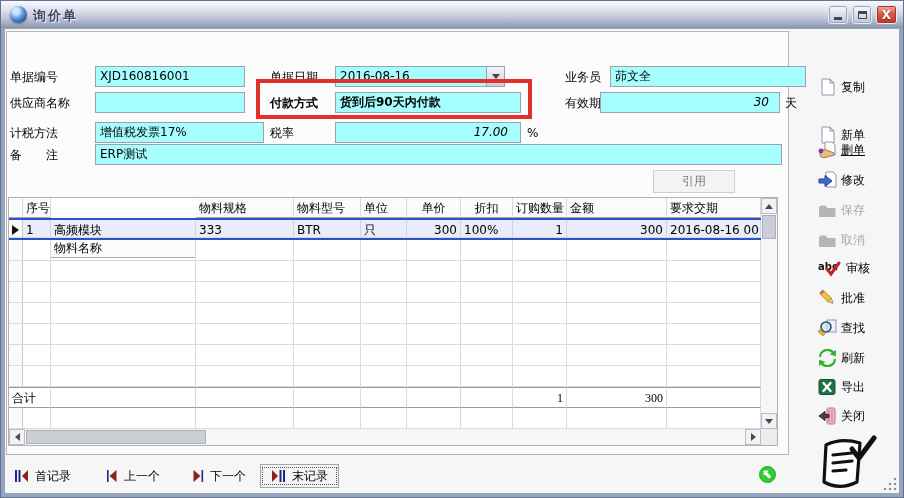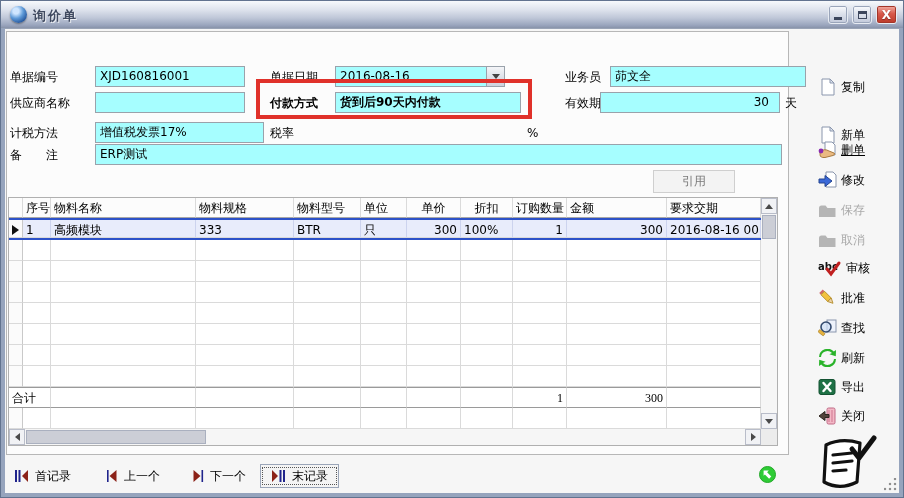--- a/index.html
+++ b/index.html
@@ -24,21 +24,21 @@
   .glyph-max{width:9px;height:8px;border:1px solid #3c465c;border-top-width:3px;}
   .glyph-x{color:#fff;font-weight:bold;font-size:12px;line-height:1;text-shadow:0 1px 1px rgba(0,0,0,.35);}
   
   .client-bg{position:absolute;left:4px;top:28px;width:896px;height:466px;background:#f6f6f6;border:1px solid #99a3b6;}
   .main-panel{position:absolute;left:6px;top:31px;width:783px;height:424px;background:#fcfcfc;border:1px solid #b7b7b7;}
   
   .flabel{position:absolute;height:16px;line-height:16px;white-space:nowrap;}
   .flabel.bold{font-weight:bold;}
   .field{position:absolute;height:21px;line-height:19px;background:#a6feff;border:1px solid #9aa2ab;
     padding:0 4px;white-space:nowrap;overflow:hidden;cursor:text;}
-  .field.right{text-align:right;}
+  .field.right{text-align:right;font-style:italic;}
   .field.bold{font-weight:bold;}
   .ddbtn{position:absolute;right:0;top:0;width:18px;height:19px;
     background:linear-gradient(#f4f5f8,#dfe3ea 50%,#ccd2dd);border-left:1px solid #9aa2ab;
     display:flex;align-items:center;justify-content:center;cursor:pointer;}
   .ddbtn .tri{width:0;height:0;border-left:4px solid transparent;border-right:4px solid transparent;border-top:5px solid #444;}
   .redbox{position:absolute;left:256px;top:79px;width:276px;height:40px;border:4px solid #e0312a;z-index:40;pointer-events:none;}
   .quote-btn{position:absolute;left:653px;top:170px;width:82px;height:23px;background:#f3f3f3;
     border:1px solid #cfcfcf;color:#7a7a7a;text-align:center;line-height:21px;cursor:pointer;}
   
   #grid{position:absolute;left:8px;top:197px;width:770px;height:249px;background:#fff;border:1px solid #b0b0b0;}
@@ -120,32 +120,33 @@
   <div class="flabel bold" style="left:270px;top:95px;">付款方式</div>
   <div class="field bold" style="left:335px;top:92px;width:186px;">货到后90天内付款</div>
   <div class="flabel" style="left:565px;top:95px;">有效期</div>
   <div class="field right" style="left:600px;top:92px;width:180px;padding-right:10px;">30</div>
   <div class="flabel" style="left:785px;top:95px;">天</div>
   <div class="redbox"></div>
 
   <div class="flabel" style="left:10px;top:125px;">计税方法</div>
   <div class="field" style="left:95px;top:122px;width:169px;">增值税发票17%</div>
   <div class="flabel" style="left:270px;top:125px;">税率</div>
+  <div class="field right" style="left:335px;top:122px;width:186px;padding-right:12px;">17.00</div>
   <div class="flabel" style="left:527px;top:125px;">%</div>
 
   <div class="flabel" style="left:10px;top:147px;">备　　注</div>
   <div class="field" style="left:95px;top:144px;width:687px;">ERP测试</div>
 
   <div class="quote-btn">引用</div>
 
   <div id="grid">
       <div class="grow ghead" style="top: 0px; height: 20px;">
         <div class="gcell" style="width: 14px; height: 20px; text-align: left;"></div>
         <div class="gcell" style="width: 28px; height: 20px; text-align: left;">序号</div>
-        <div class="gcell" style="width: 145px; height: 20px; text-align: left;">物料名称</div>
+        <div class="gcell" style="width: 145px; height: 20px; text-align: left; margin-top: 40px;">物料名称</div>
         <div class="gcell" style="width: 98px; height: 20px; text-align: left;">物料规格</div>
         <div class="gcell" style="width: 67px; height: 20px; text-align: left;">物料型号</div>
         <div class="gcell" style="width: 46px; height: 20px; text-align: left;">单位</div>
         <div class="gcell" style="width: 54px; height: 20px; text-align: center;">单价</div>
         <div class="gcell" style="width: 52px; height: 20px; text-align: center;">折扣</div>
         <div class="gcell" style="width: 54px; height: 20px; text-align: left;">订购数量</div>
         <div class="gcell" style="width: 100px; height: 20px; text-align: left;">金额</div>
         <div class="gcell" style="width: 94px; height: 20px; text-align: left;">要求交期</div>
       </div>
       <div class="grow gsel" style="top: 20px; height: 22px;">

